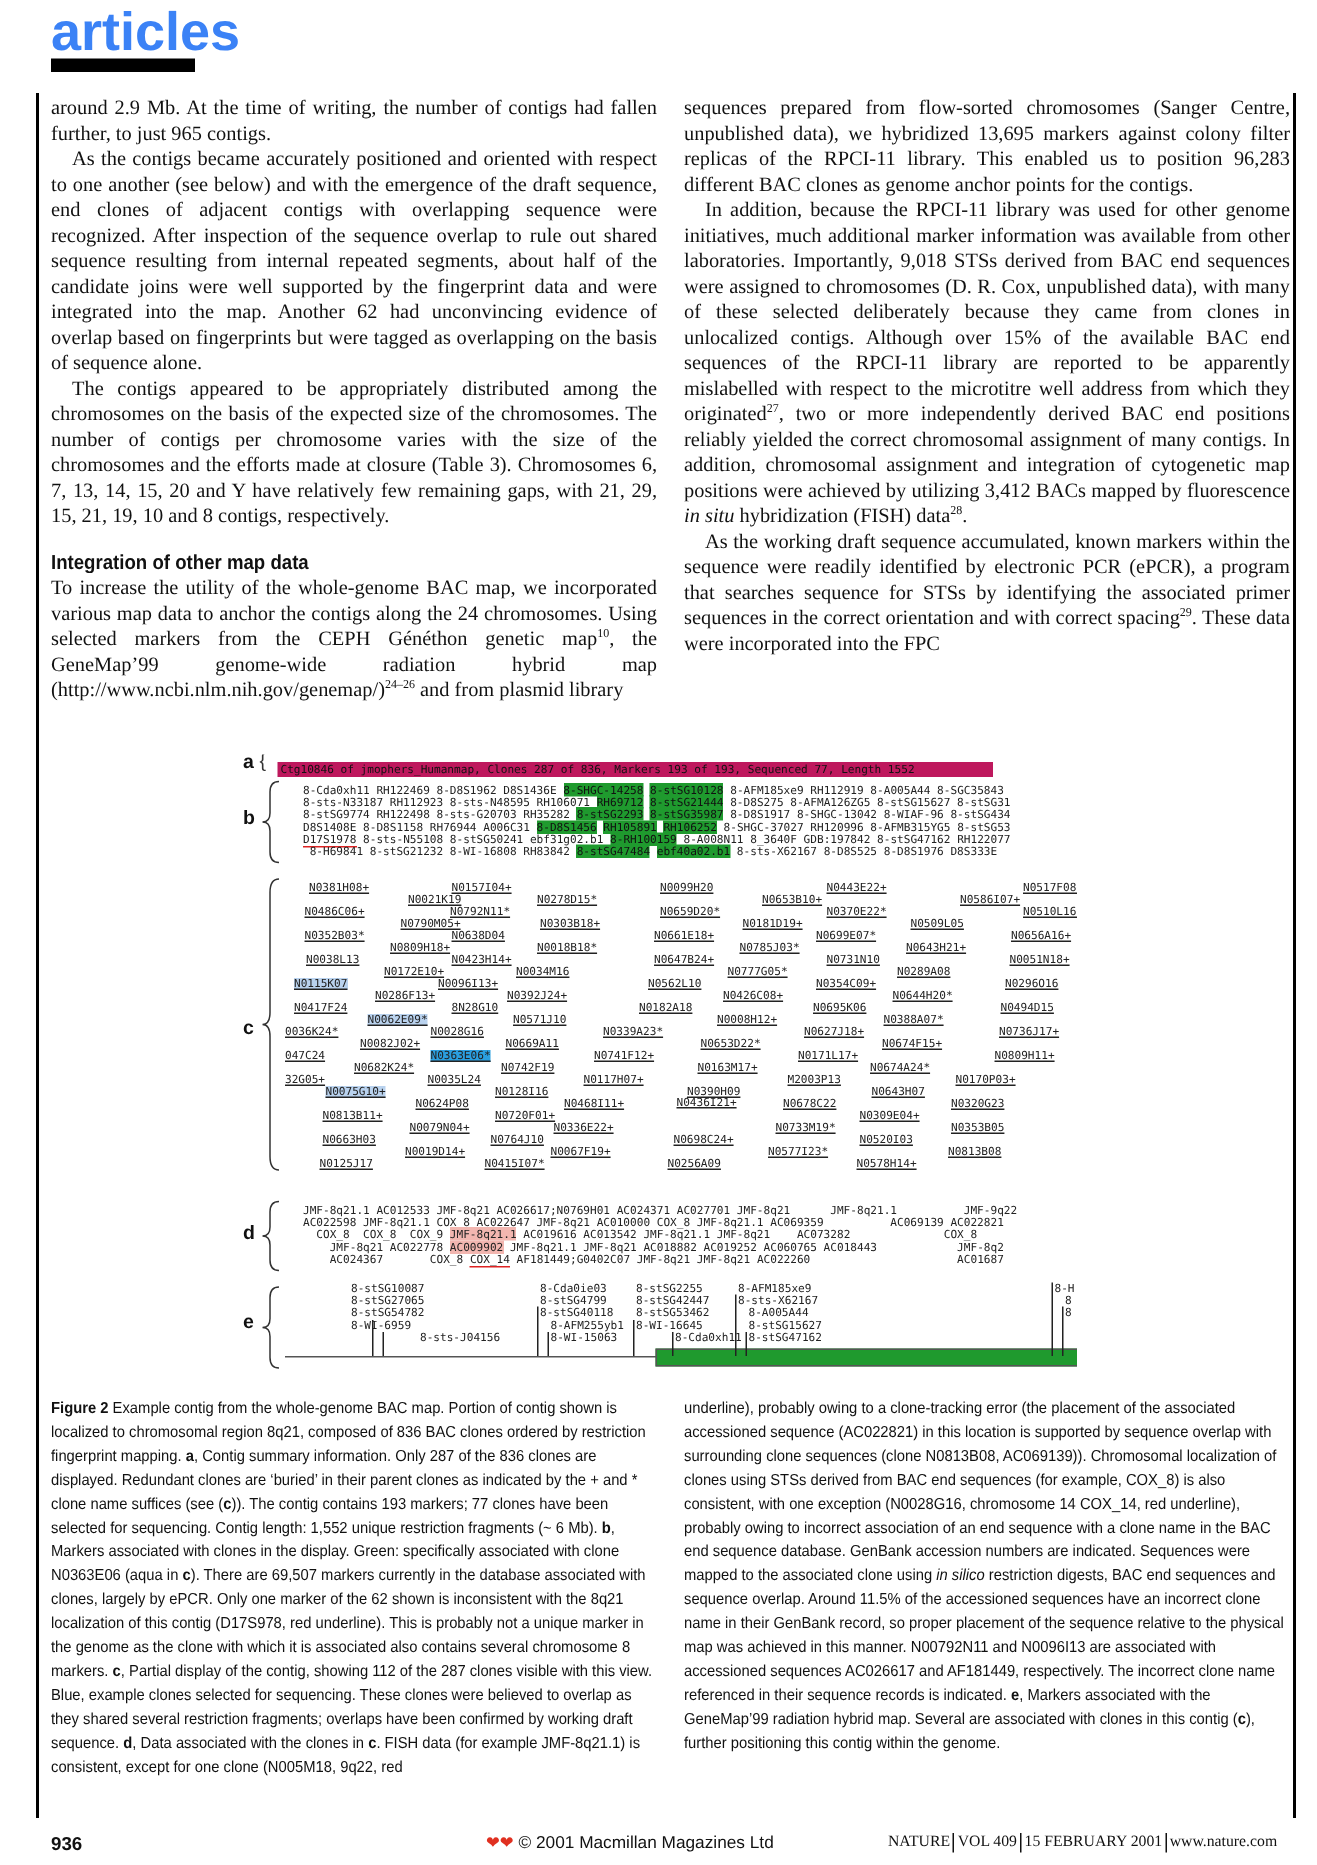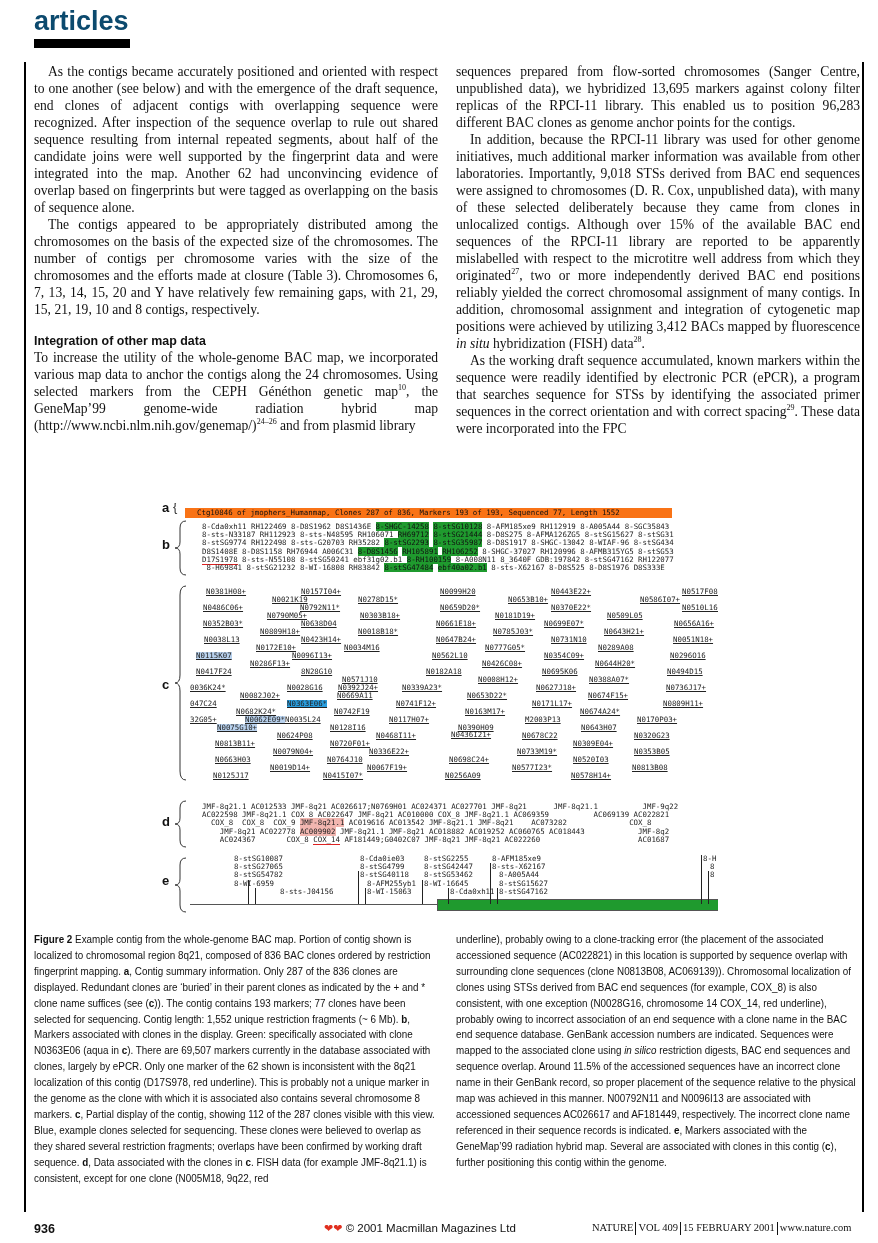--- a/index.html
+++ b/index.html
@@ -1,32 +1,32 @@
 <!DOCTYPE html>
 <html><head>
 <meta charset="utf-8">
 <style>
   html, body { margin: 0; padding: 0; background: #ffffff; }
   body { width: 878px; height: 1243px; position: relative; overflow: hidden; font-family: "Liberation Serif", serif; color: #111; }
   .header { position: absolute; left: 34px; top: 6px; }
-  .header .title { font-family: "Liberation Sans", sans-serif; font-weight: bold; font-size: 27px; color: #0c4a6e; letter-spacing: 0px; line-height: 30px; }
+  .header .title { font-family: "Liberation Sans", sans-serif; font-weight: bold; font-size: 36px; color: #3b82f6; letter-spacing: 0px; line-height: 30px; }
   .header .bar { width: 96px; height: 9px; background: #000; margin-top: 3px; }
   .vrule-left { position: absolute; left: 24px; top: 62px; width: 2px; height: 1150px; background: #000; }
   .vrule-right { position: absolute; left: 862px; top: 62px; width: 2px; height: 1150px; background: #000; }
   .col { position: absolute; top: 63px; width: 404px; font-size: 13.6px; line-height: 17px; text-align: justify; }
   .col.left { left: 34px; }
   .col.right { left: 456px; }
   .col p { margin: 0; text-indent: 0; }
   .col p.indent { text-indent: 14px; }
   .col h3 { font-family: "Liberation Sans", sans-serif; font-weight: bold; font-size: 13.5px; margin: 14px 0 0 0; line-height: 17px; transform: scaleX(0.92); transform-origin: left; }
   sup { font-size: 8px; line-height: 0; vertical-align: super; }
   .figure { position: absolute; left: 160px; top: 503px; width: 558px; height: 412px; font-family: "DejaVu Sans Mono", monospace; font-size: 7.4px; line-height: 8.2px; color: #222; overflow: hidden; }
   .panel-label { position: absolute; font-family: "Liberation Sans", sans-serif; font-weight: bold; font-size: 13px; color: #111; }
   .brace { position: absolute; font-family: "Liberation Sans", sans-serif; color: #333; }
-  .summary-bar { position: absolute; left: 25px; top: 5px; width: 475px; height: 10px; background: #f97316; color: #111; white-space: nowrap; padding-left: 12px; line-height: 10px; }
+  .summary-bar { position: absolute; left: 25px; top: 5px; width: 475px; height: 10px; background: #be185d; color: #111; white-space: nowrap; padding-left: 2px; line-height: 10px; }
   .markers { position: absolute; left: 42px; top: 20px; white-space: pre; }
   .markers .g { background: #1f9a2e; color: #111; }
   .markers .ul-red { border-bottom: 1px solid #d22; }
   .clones { position: absolute; left: 0; top: 0; width: 558px; height: 412px; }
   .clone { position: absolute; white-space: nowrap; text-decoration: underline; text-decoration-color: #222; }
   .clone.blue { background: #b9d2ee; }
   .clone.aqua { background: #2a9fe0; }
   .data-d { position: absolute; left: 42px; top: 300px; white-space: pre; }
   .data-d .pink { background: #f2b6b0; }
   .data-d .ul-red { border-bottom: 1px solid #d22; }
@@ -51,20 +51,21 @@
 
 <div class="header">
   <div class="title">articles</div>
   <div class="bar"></div>
 </div>
 
 <div class="vrule-left"></div>
 <div class="vrule-right"></div>
 
 <div class="col left">
+  <p>around 2.9 Mb. At the time of writing, the number of contigs had fallen further, to just 965 contigs.</p>
   <p class="indent">As the contigs became accurately positioned and oriented with respect to one another (see below) and with the emergence of the draft sequence, end clones of adjacent contigs with overlapping sequence were recognized. After inspection of the sequence overlap to rule out shared sequence resulting from internal repeated segments, about half of the candidate joins were well supported by the fingerprint data and were integrated into the map. Another 62 had unconvincing evidence of overlap based on fingerprints but were tagged as overlapping on the basis of sequence alone.</p>
   <p class="indent">The contigs appeared to be appropriately distributed among the chromosomes on the basis of the expected size of the chromosomes. The number of contigs per chromosome varies with the size of the chromosomes and the efforts made at closure (Table 3). Chromosomes 6, 7, 13, 14, 15, 20 and Y have relatively few remaining gaps, with 21, 29, 15, 21, 19, 10 and 8 contigs, respectively.</p>
   <h3>Integration of other map data</h3>
   <p><span>To increase the utility of the whole-genome BAC map, we incorporated various map data to anchor the contigs along the 24 chromosomes. Using selected markers from the CEPH Généthon genetic map</span><sup>10</sup><span>, the GeneMap’99 genome-wide radiation hybrid map (http://www.ncbi.nlm.nih.gov/genemap/)</span><sup>24–26</sup><span> and from plasmid library</span></p>
 </div>
 
 <div class="col right">
   <p>sequences prepared from flow-sorted chromosomes (Sanger Centre, unpublished data), we hybridized 13,695 markers against colony filter replicas of the RPCI-11 library. This enabled us to position 96,283 different BAC clones as genome anchor points for the contigs.</p>
   <p class="indent"><span>In addition, because the RPCI-11 library was used for other genome initiatives, much additional marker information was available from other laboratories. Importantly, 9,018 STSs derived from BAC end sequences were assigned to chromosomes (D. R. Cox, unpublished data), with many of these selected deliberately because they came from clones in unlocalized contigs. Although over 15% of the available BAC end sequences of the RPCI-11 library are reported to be apparently mislabelled with respect to the microtitre well address from which they originated</span><sup>27</sup><span>, two or more independently derived BAC end positions reliably yielded the correct chromosomal assignment of many contigs. In addition, chromosomal assignment and integration of cytogenetic map positions were achieved by utilizing 3,412 BACs mapped by fluorescence </span><i>in situ</i><span> hybridization (FISH) data</span><sup>28</sup><span>.</span></p>
   <p class="indent"><span>As the working draft sequence accumulated, known markers within the sequence were readily identified by electronic PCR (ePCR), a program that searches sequence for STSs by identifying the associated primer sequences in the correct orientation and with correct spacing</span><sup>29</sup><span>. These data were incorporated into the FPC</span></p>
@@ -121,29 +122,29 @@
       <span class="clone" style="left: 96px; top: 141px;">N0172E10+</span>
       <span class="clone" style="left: 184px; top: 141px;">N0034M16</span>
       <span class="clone" style="left: 325px; top: 141px;">N0777G05*</span>
       <span class="clone" style="left: 438px; top: 141px;">N0289A08</span>
       <span class="clone blue" style="left: 36px; top: 149px;">N0115K07</span>
       <span class="clone" style="left: 132px; top: 149px;">N0096I13+</span>
       <span class="clone" style="left: 272px; top: 149px;">N0562L10</span>
       <span class="clone" style="left: 384px; top: 149px;">N0354C09+</span>
       <span class="clone" style="left: 510px; top: 149px;">N0296O16</span>
       <span class="clone" style="left: 90px; top: 157px;">N0286F13+</span>
-      <span class="clone" style="left: 178px; top: 157px; margin-top: 24px;">N0392J24+</span>
+      <span class="clone" style="left: 178px; top: 157px;">N0392J24+</span>
       <span class="clone" style="left: 322px; top: 157px;">N0426C08+</span>
       <span class="clone" style="left: 435px; top: 157px;">N0644H20*</span>
       <span class="clone" style="left: 36px; top: 165px;">N0417F24</span>
       <span class="clone" style="left: 141px; top: 165px;">8N28G10</span>
       <span class="clone" style="left: 266px; top: 165px;">N0182A18</span>
       <span class="clone" style="left: 382px; top: 165px;">N0695K06</span>
       <span class="clone" style="left: 507px; top: 165px;">N0494D15</span>
-      <span class="clone blue" style="left: 85px; top: 173px; margin-top: 40px;">N0062E09*</span>
+      <span class="clone blue" style="left: 85px; top: 173px;">N0062E09*</span>
       <span class="clone" style="left: 182px; top: 173px;">N0571J10</span>
       <span class="clone" style="left: 318px; top: 173px;">N0008H12+</span>
       <span class="clone" style="left: 429px; top: 173px;">N0388A07*</span>
       <span class="clone" style="left: 30px; top: 181px;">0036K24*</span>
       <span class="clone" style="left: 127px; top: 181px;">N0028G16</span>
       <span class="clone" style="left: 242px; top: 181px;">N0339A23*</span>
       <span class="clone" style="left: 376px; top: 181px;">N0627J18+</span>
       <span class="clone" style="left: 506px; top: 181px;">N0736J17+</span>
       <span class="clone" style="left: 80px; top: 189px;">N0082J02+</span>
       <span class="clone" style="left: 177px; top: 189px;">N0669A11</span>

